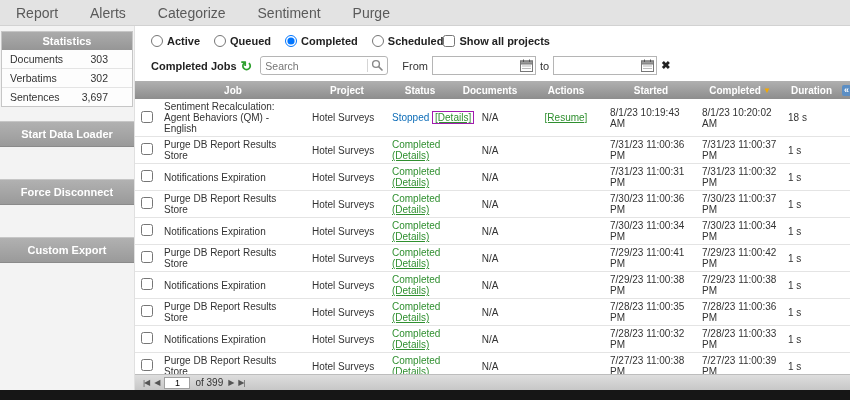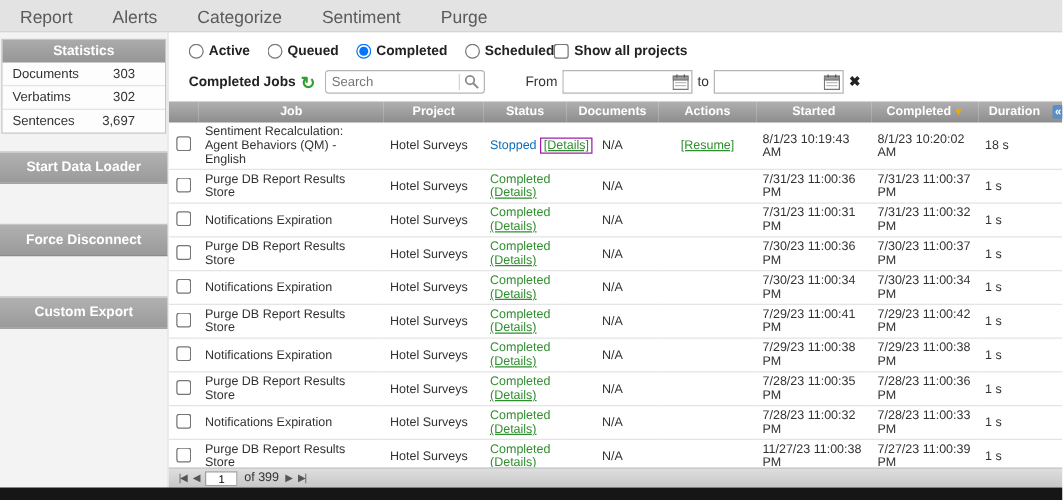--- a/index.html
+++ b/index.html
@@ -33,21 +33,21 @@
   .filter-row { display: flex; align-items: center; padding: 9px 0 0 16px; font-size: 11px; font-weight: bold; color: #222; flex: 0 0 auto; }
   .radio-item, .checkbox-filter { display: flex; align-items: center; gap: 4px; cursor: pointer; }
   input[type=radio], input[type=checkbox] { width: 12px; height: 12px; margin: 0; }
 
   .toolbar { display: flex; align-items: center; padding: 9px 0 6px 16px; font-size: 11px; color: #333; flex: 0 0 auto; }
   .jobs-title { font-weight: bold; color: #222; }
   .refresh-icon { color: #2ea02e; font-weight: bold; font-size: 14px; margin: 0 8px 0 4px; cursor: pointer; line-height: 1; }
   .search-wrap { display: flex; align-items: center; border: 1px solid #b5b5b5; border-radius: 3px; height: 19px; width: 128px; background: #fff; }
   .search-input { border: none; outline: none; flex: 1; min-width: 0; height: 15px; font-size: 10.5px; padding: 0 4px; font-family: inherit; color: #555; }
   .search-icon { flex: 0 0 auto; margin-right: 3px; border-left: 1px solid #d5d5d5; padding-left: 3px; display: flex; cursor: pointer; }
-  .from-label { margin-left: 32px; margin-right: 4px; }
+  .from-label { margin-left: 14px; margin-right: 4px; }
   .to-label { margin: 0 4px; }
   .date-wrap { display: flex; align-items: center; border: 1px solid #b5b5b5; height: 19px; width: 104px; background: #fff; }
   .date-input { border: none; outline: none; flex: 1; min-width: 0; font-size: 10.5px; padding: 0 3px; font-family: inherit; height: 15px; }
   .cal-icon { flex: 0 0 auto; margin-right: 2px; display: flex; cursor: pointer; }
   .clear-icon { font-size: 11px; color: #222; font-weight: bold; cursor: pointer; margin-left: 4px; }
 
   
   .table-area { flex: 1 1 auto; min-height: 0; overflow: hidden; }
   .jobs-table { border-collapse: collapse; table-layout: fixed; width: 715px; font-size: 10px; color: #333; }
   .jobs-table th { background: linear-gradient(#b0b0b0, #8d8d8d); color: #fff; font-size: 10px; font-weight: bold; padding: 3px 2px; text-align: center; white-space: nowrap; }
@@ -313,21 +313,21 @@
               <td>1 s</td>
               <td></td>
             </tr>
             <tr>
               <td class="center"><input type="checkbox" style=""></td>
               <td>Purge DB Report Results Store</td>
               <td>Hotel Surveys</td>
               <td><span class="status-completed">Completed</span><br><span class="details-link">(Details)</span></td>
               <td class="center">N/A</td>
               <td class="center"></td>
-              <td>11/27/23 11:00:38 PM</td>
+              <td>7/27/23 11:00:38 PM</td>
               <td>7/27/23 11:00:39 PM</td>
               <td>1 s</td>
               <td></td>
             </tr>
           </tbody>
       </table>
     </div>
 
     <div class="pager">
       <span class="pager-btn">|◀</span>

